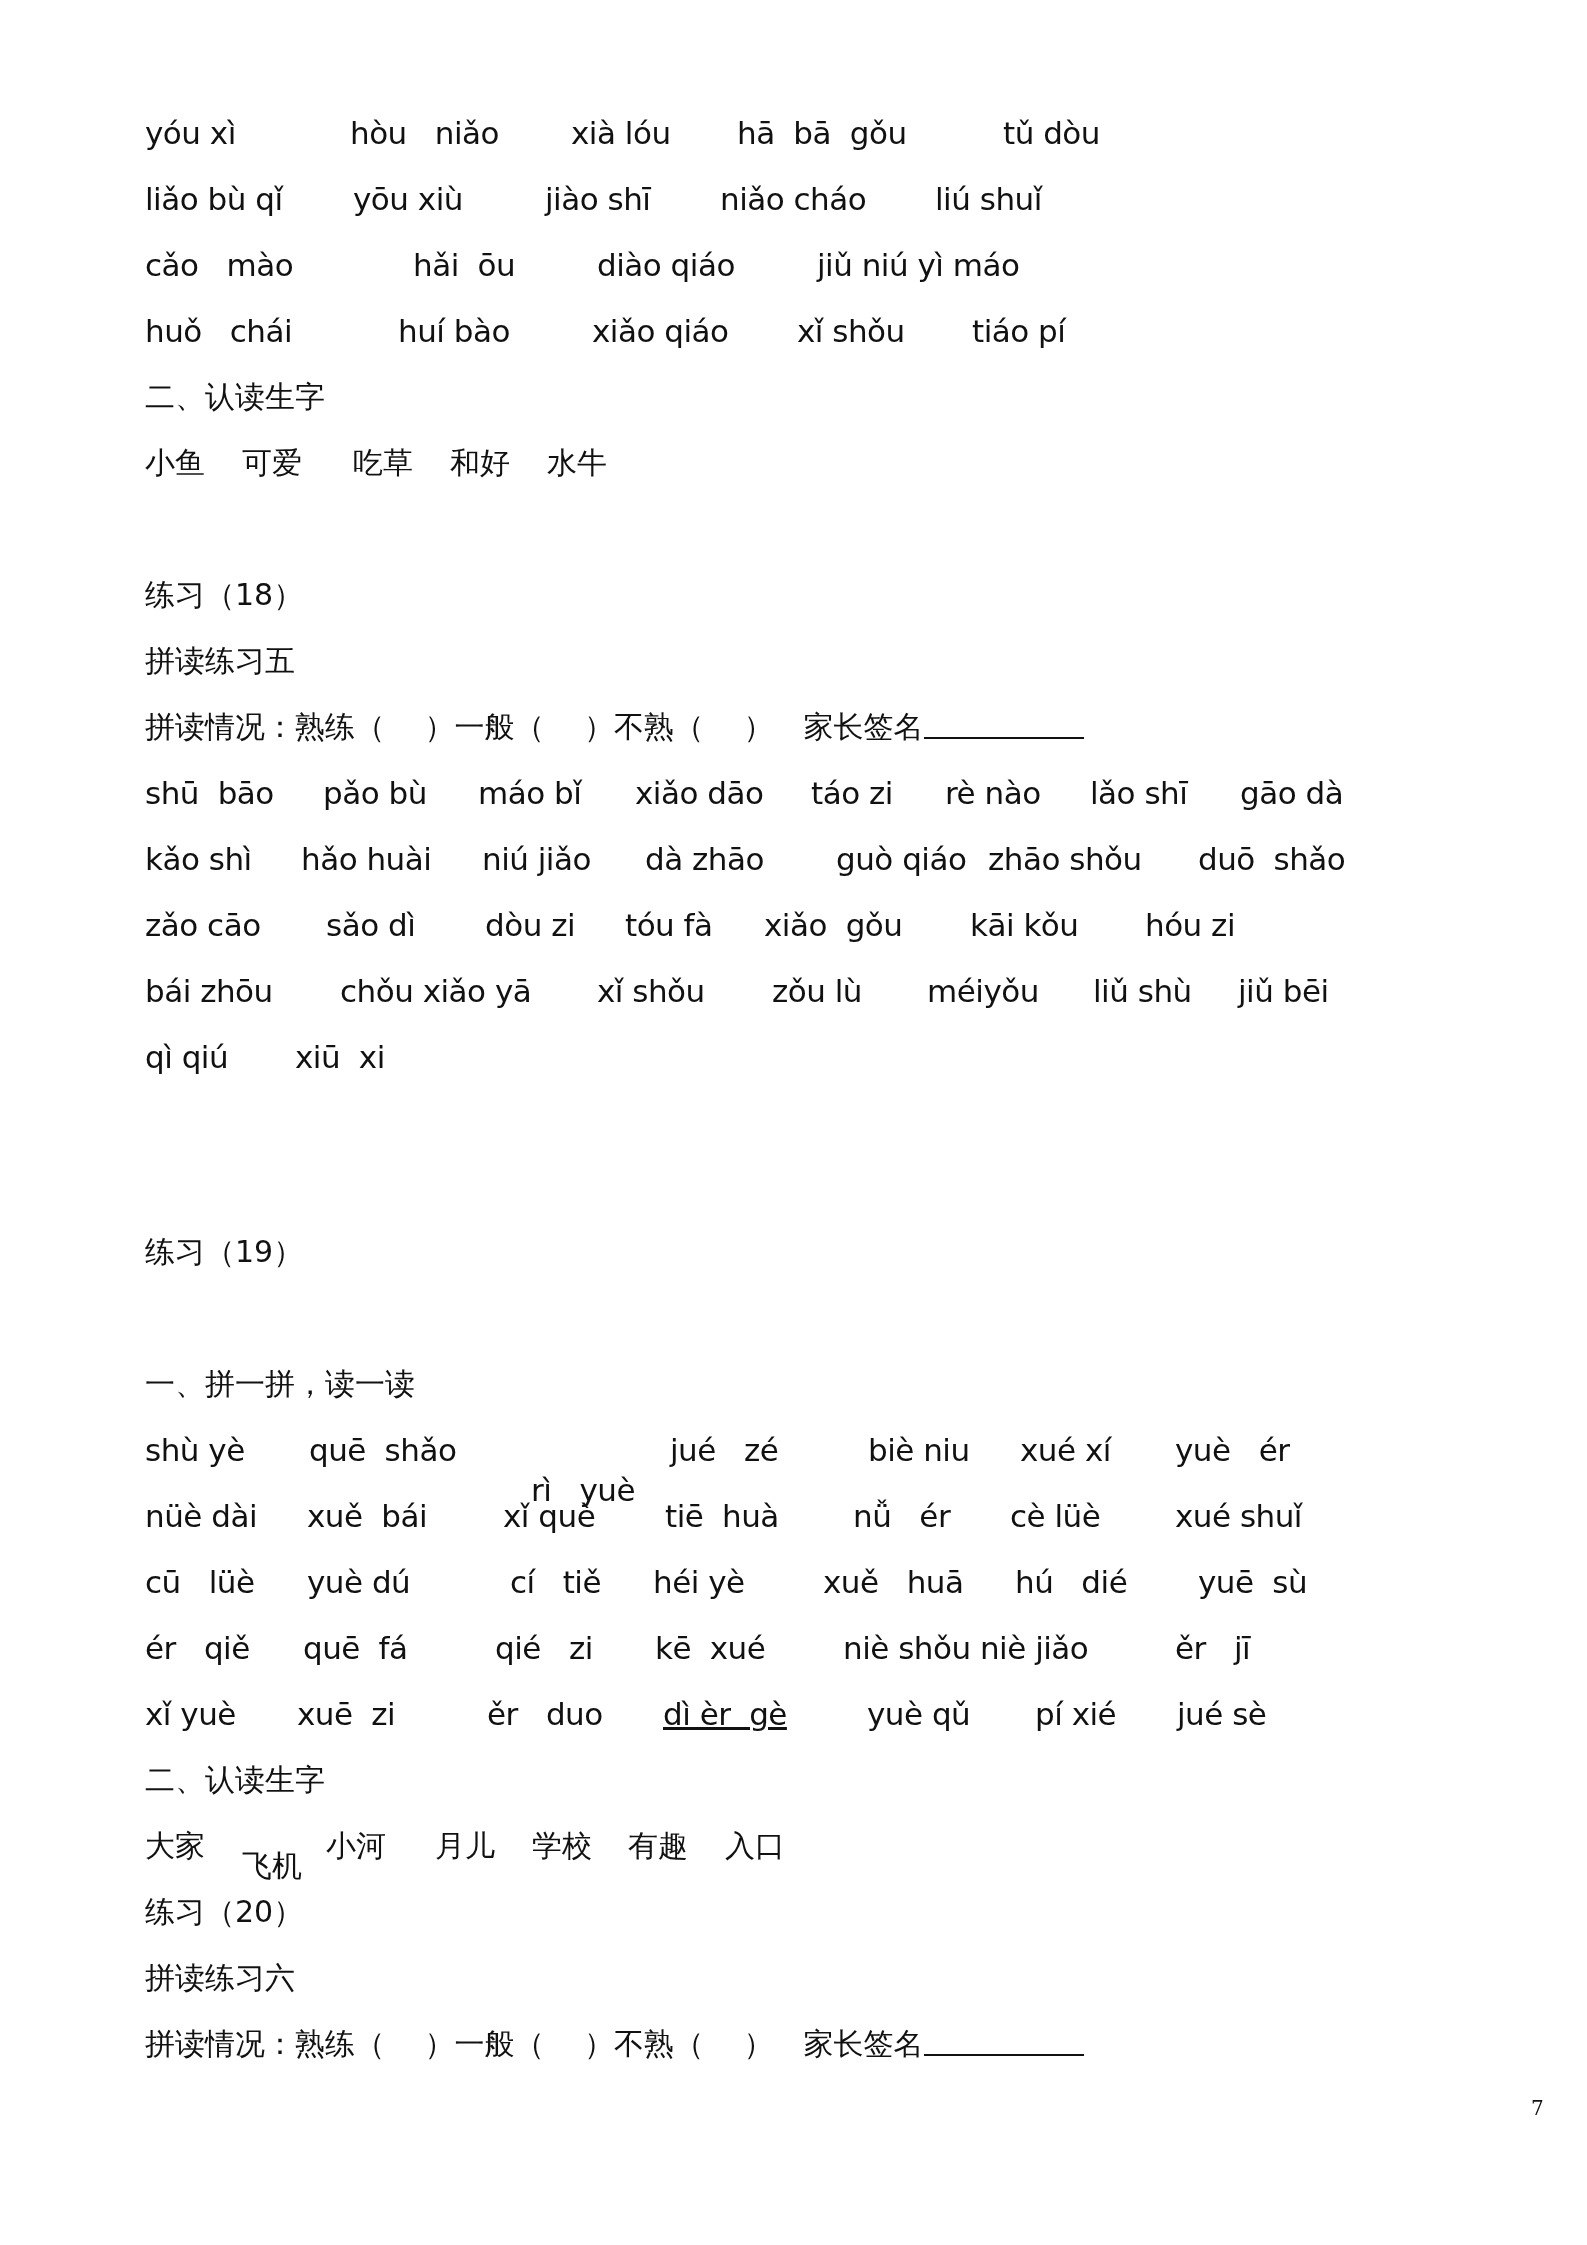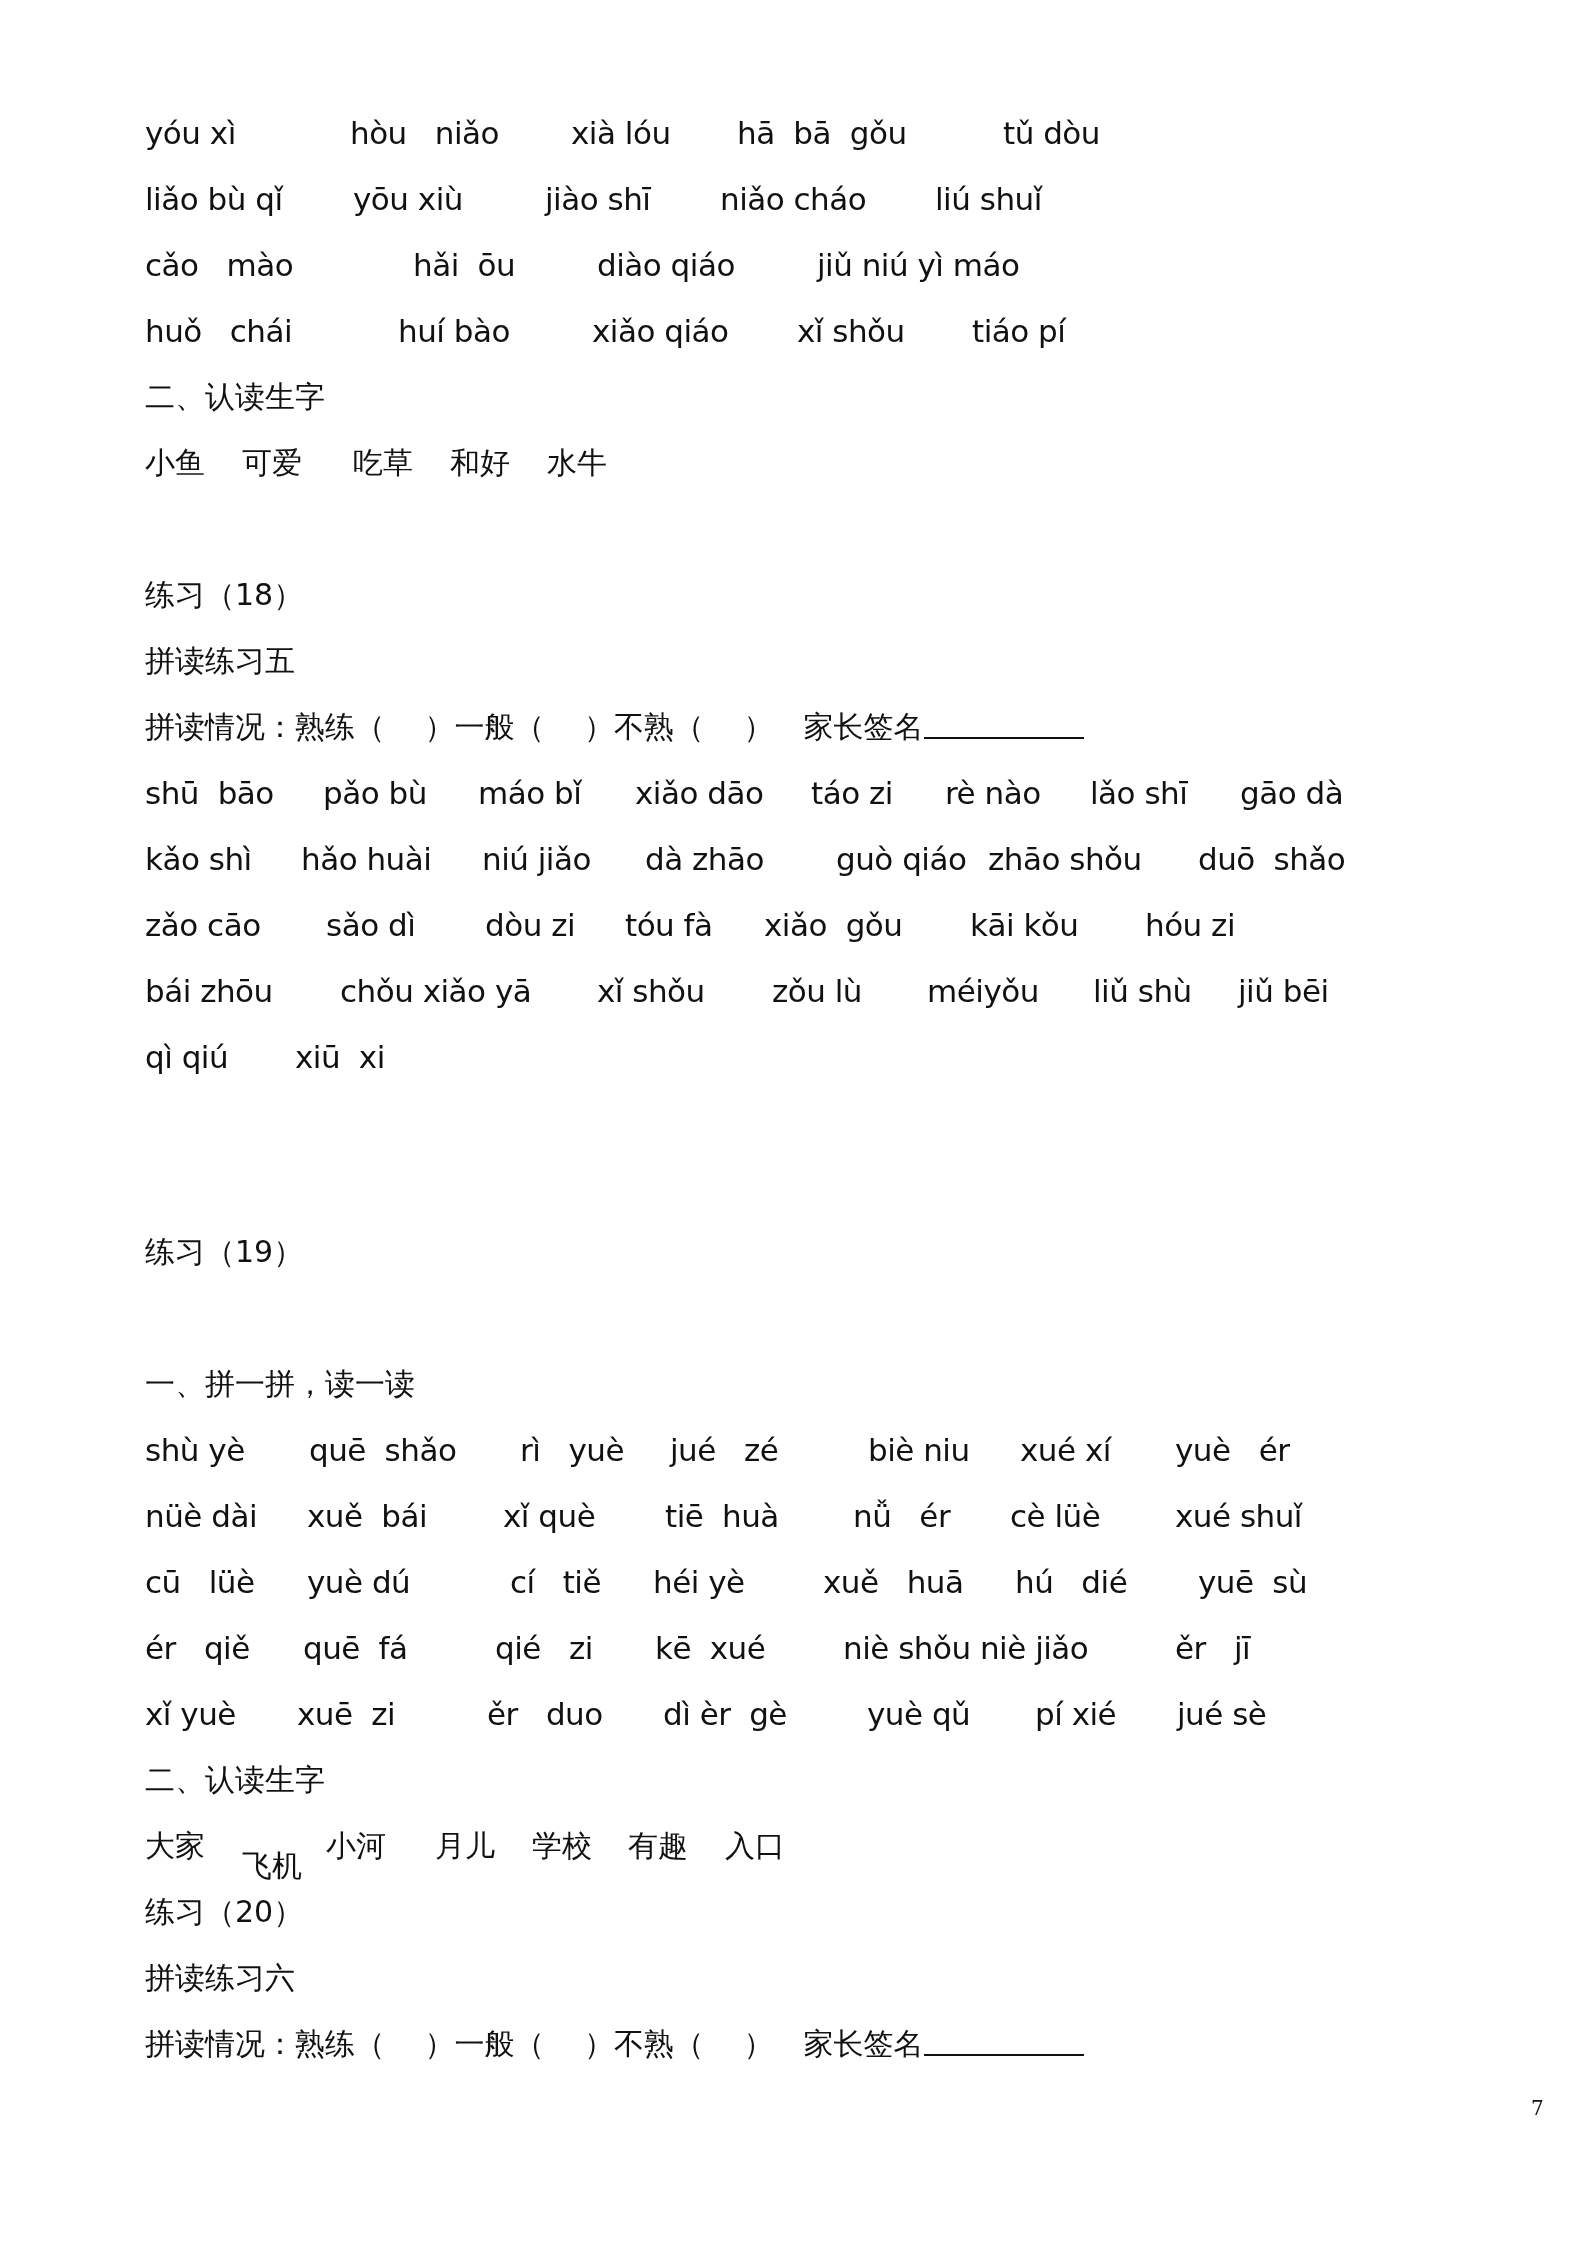--- a/index.html
+++ b/index.html
@@ -105,21 +105,21 @@
         <span class="w" style="left: 150px;">xiū  xi</span>
       </div>
     </div>
 
   <div class="line cn" style="top:1232px">练习（19）</div>
   <div class="line cn" style="top:1364px">一、拼一拼，读一读</div>
   <div id="ex19-rows">
       <div class="line" style="top: 1430px;">
         <span class="w" style="left: 0px;">shù yè</span>
         <span class="w" style="left: 164px;">quē  shǎo</span>
-        <span class="w" style="left: 375px;">rì   yuè</span>
+        <span class="w" style="left: 386px; margin-top: 40px;">rì   yuè</span>
         <span class="w" style="left: 525px;">jué   zé</span>
         <span class="w" style="left: 723px;">biè niu</span>
         <span class="w" style="left: 875px;">xué xí</span>
         <span class="w" style="left: 1030px;">yuè   ér</span>
       </div>
       <div class="line" style="top: 1496px;">
         <span class="w" style="left: 0px;">nüè dài</span>
         <span class="w" style="left: 162px;">xuě  bái</span>
         <span class="w" style="left: 358px;">xǐ què</span>
         <span class="w" style="left: 520px;">tiē  huà</span>
@@ -141,21 +141,21 @@
         <span class="w" style="left: 158px;">quē  fá</span>
         <span class="w" style="left: 350px;">qié   zi</span>
         <span class="w" style="left: 510px;">kē  xué</span>
         <span class="w" style="left: 698px;">niè shǒu niè jiǎo</span>
         <span class="w" style="left: 1030px;">ěr   jī</span>
       </div>
       <div class="line" style="top: 1694px;">
         <span class="w" style="left: 0px;">xǐ yuè</span>
         <span class="w" style="left: 152px;">xuē  zi</span>
         <span class="w" style="left: 342px;">ěr   duo</span>
-        <span class="w" style="left: 518px;">dì èr  gè</span>
+        <span class="w" style="left: 518px; text-decoration: underline;">dì èr  gè</span>
         <span class="w" style="left: 722px;">yuè qǔ</span>
         <span class="w" style="left: 890px;">pí xié</span>
         <span class="w" style="left: 1032px;">jué sè</span>
       </div>
     </div>
   <div class="line cn" style="top:1760px">二、认读生字</div>
   <div id="ex19-chars" class="line cn" style="top:1826px">
       <span class="w" style="left: 0px;">大家</span>
       <span class="w" style="left: 97px; margin-top: 20px;">飞机</span>
       <span class="w" style="left: 181px;">小河</span>

